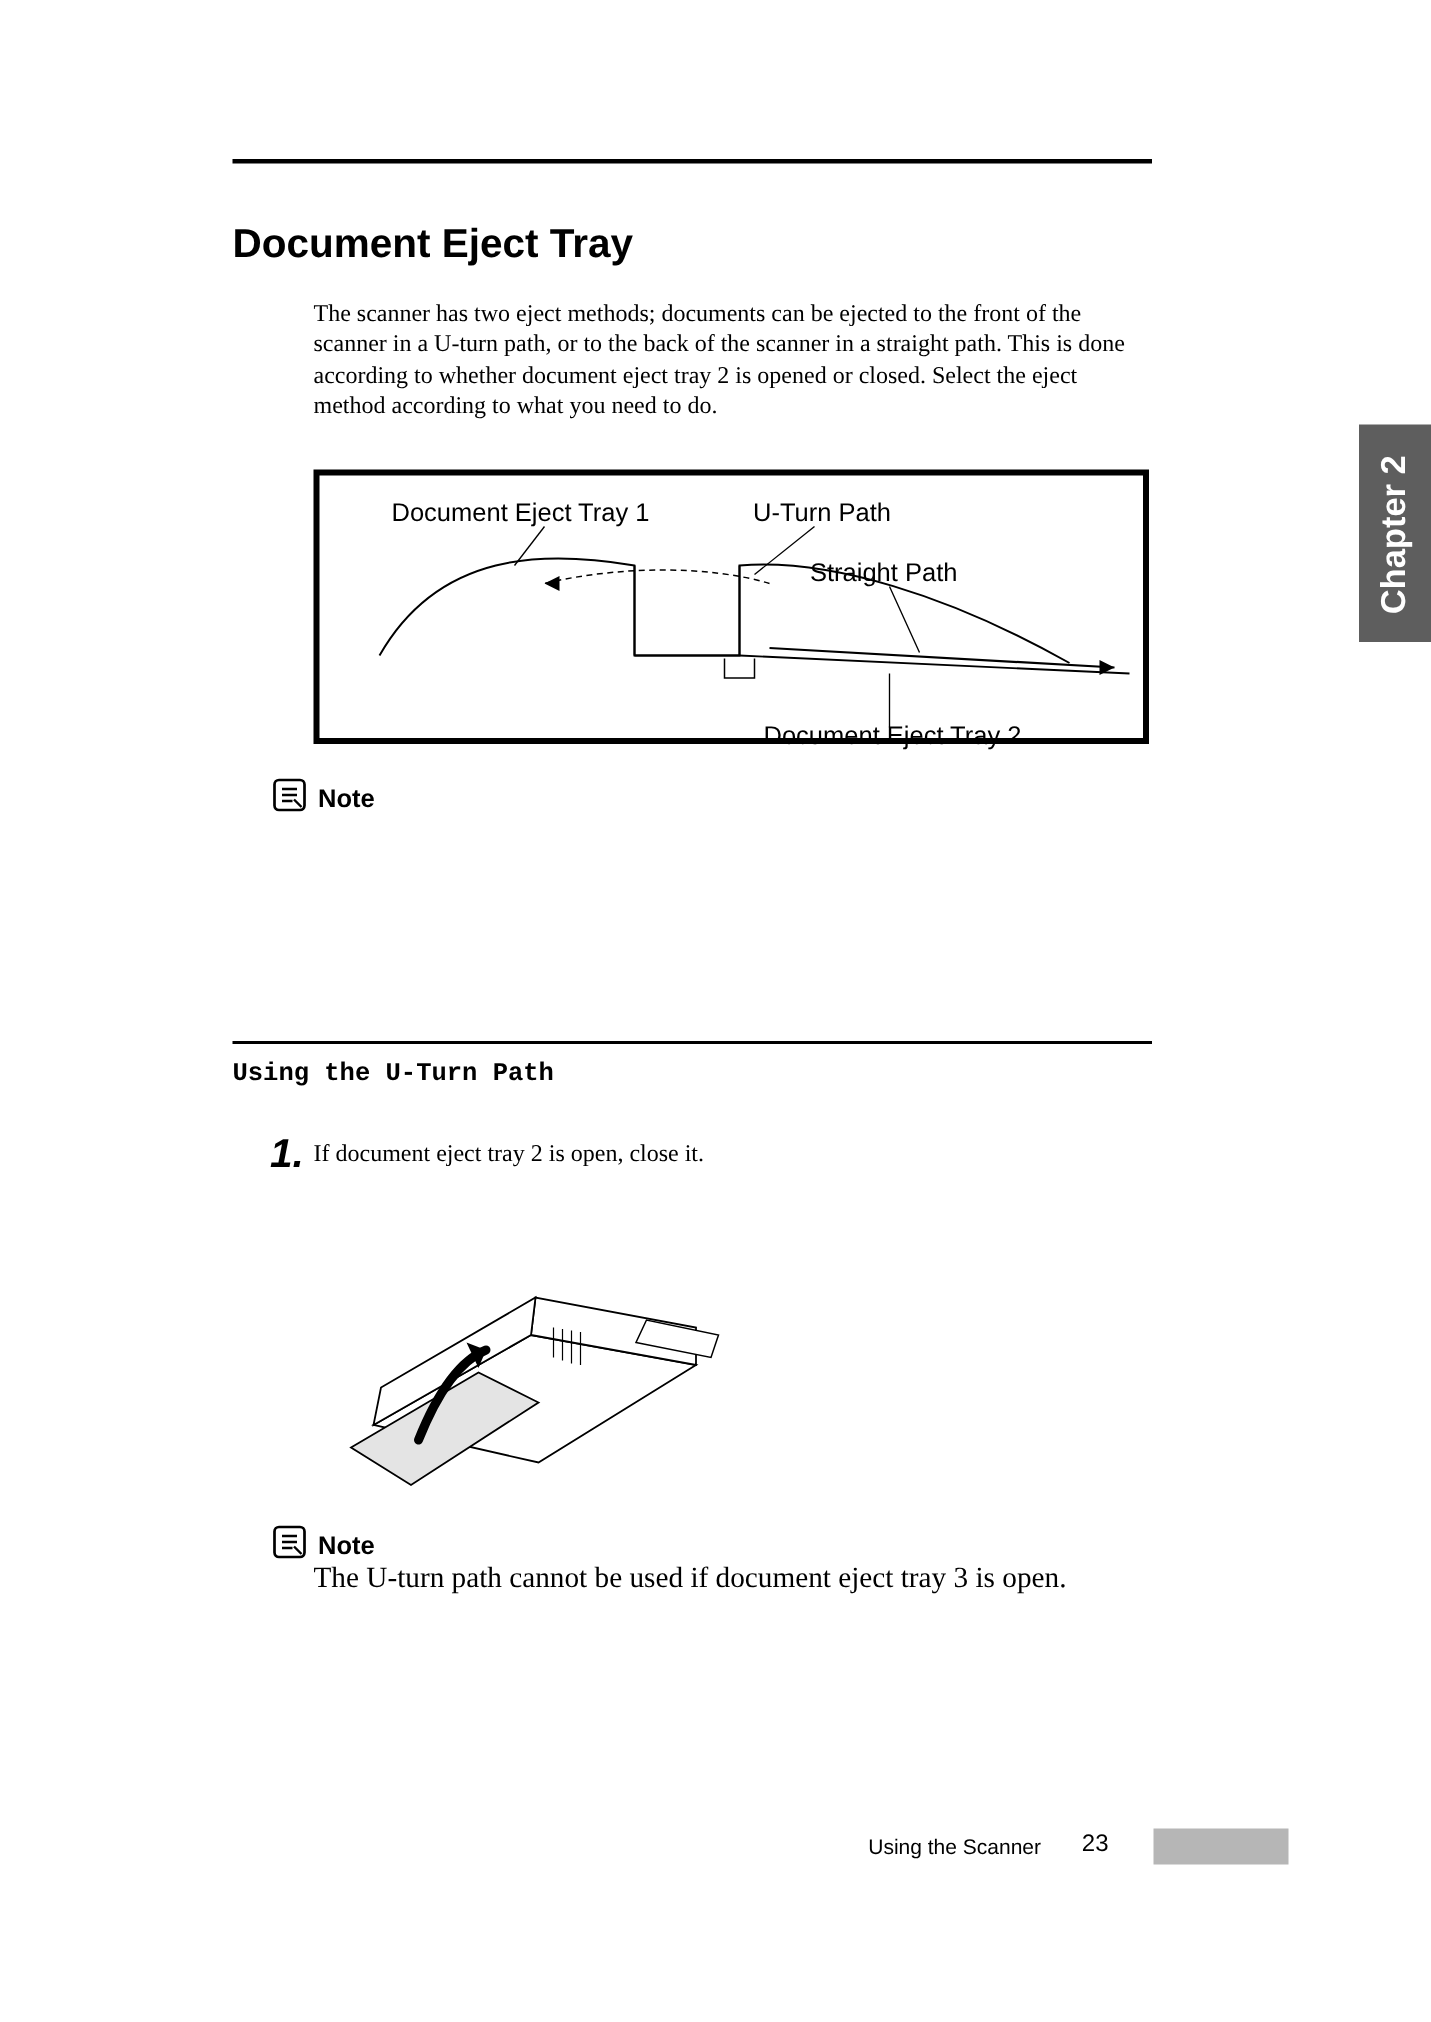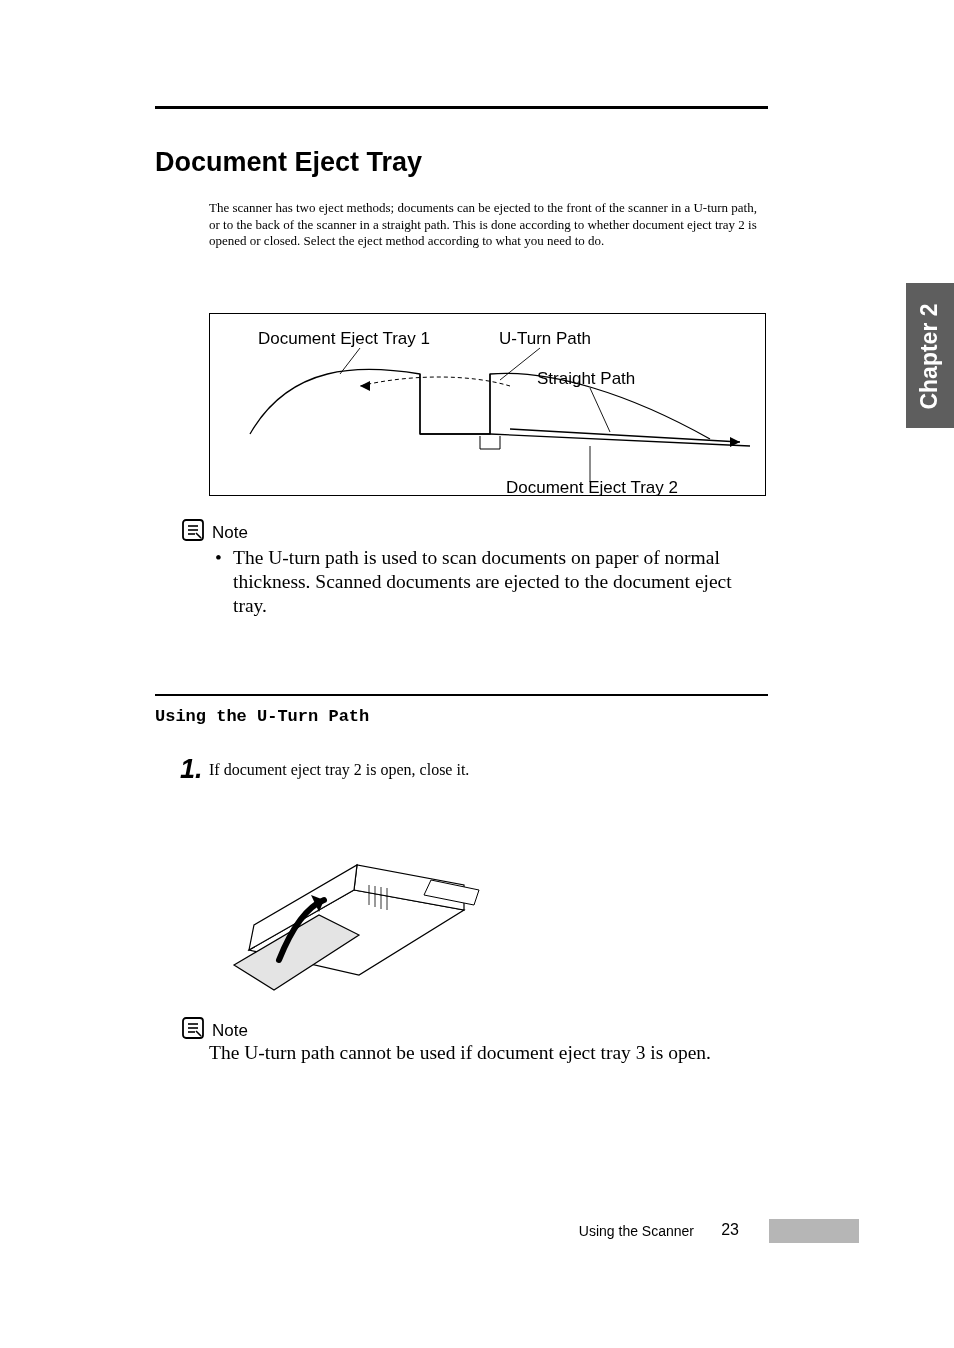--- a/index.html
+++ b/index.html
@@ -26,30 +26,30 @@
     top: 147px;
     font-family: Arial, Helvetica, sans-serif;
     font-weight: bold;
     font-size: 27px;
   }
   .intro {
     position: absolute;
     left: 209px;
     top: 200px;
     width: 560px;
-    font-size: 13px;
+    font-size: 16px;
     line-height: 1.27;
   }
   .diagram-frame {
     position: absolute;
     left: 209px;
     top: 313px;
     width: 557px;
     height: 183px;
-    border: 1px solid #000000;
+    border: 4px solid #000000;
     background: #fff;
     padding-left: 48px;
   }
   .diagram-svg {
     position: absolute;
     left: 0; top: 0;
     width: 557px; height: 183px;
   }
   .diagram-label {
     position: absolute;
@@ -80,21 +80,21 @@
     text-align: center;
   }
   .note-icon {
     position: absolute;
     width: 24px;
     height: 24px;
   }
   .note-label {
     position: absolute;
     font-family: Arial, Helvetica, sans-serif;
-    font-weight: normal;
+    font-weight: bold;
     font-size: 17px;
   }
   .bullet-list {
     position: absolute;
     left: 209px;
     width: 560px;
     font-size: 19.5px;
     line-height: 1.23;
   }
   .bullet-list li {
@@ -223,21 +223,20 @@
 <svg class="note-icon" style="left:181px; top:518px;" viewBox="0 0 24 24">
   <rect x="2" y="2" width="20" height="20" rx="3" fill="none" stroke="#000" stroke-width="1.8"></rect>
   <line x1="7" y1="8" x2="17" y2="8" stroke="#000" stroke-width="1.6"></line>
   <line x1="7" y1="12" x2="17" y2="12" stroke="#000" stroke-width="1.6"></line>
   <line x1="7" y1="16" x2="14" y2="16" stroke="#000" stroke-width="1.6"></line>
   <path d="M15 15 L20 20" stroke="#000" stroke-width="1.6"></path>
 </svg>
 <div class="note-label" style="left:212px; top:523px;">Note</div>
 
 <ul class="bullet-list" style="top:546px;">
-  <li>The U-turn path is used to scan documents on paper of normal thickness. Scanned documents are ejected to the document eject tray.</li>
 </ul>
 
 <div class="hr-sub"></div>
 <h2 class="h2">Using the U-Turn Path</h2>
 
 <div class="step-num" style="left:180px; top:754px;">1.</div>
 <div class="step-text" style="left:209px; top:761px;">If document eject tray 2 is open, close it.</div>
 
 <svg class="step-image" viewBox="0 0 280 205">
   <rect x="0.5" y="0.5" width="279" height="204" fill="#fff" stroke="#000" stroke-width="0"></rect>

